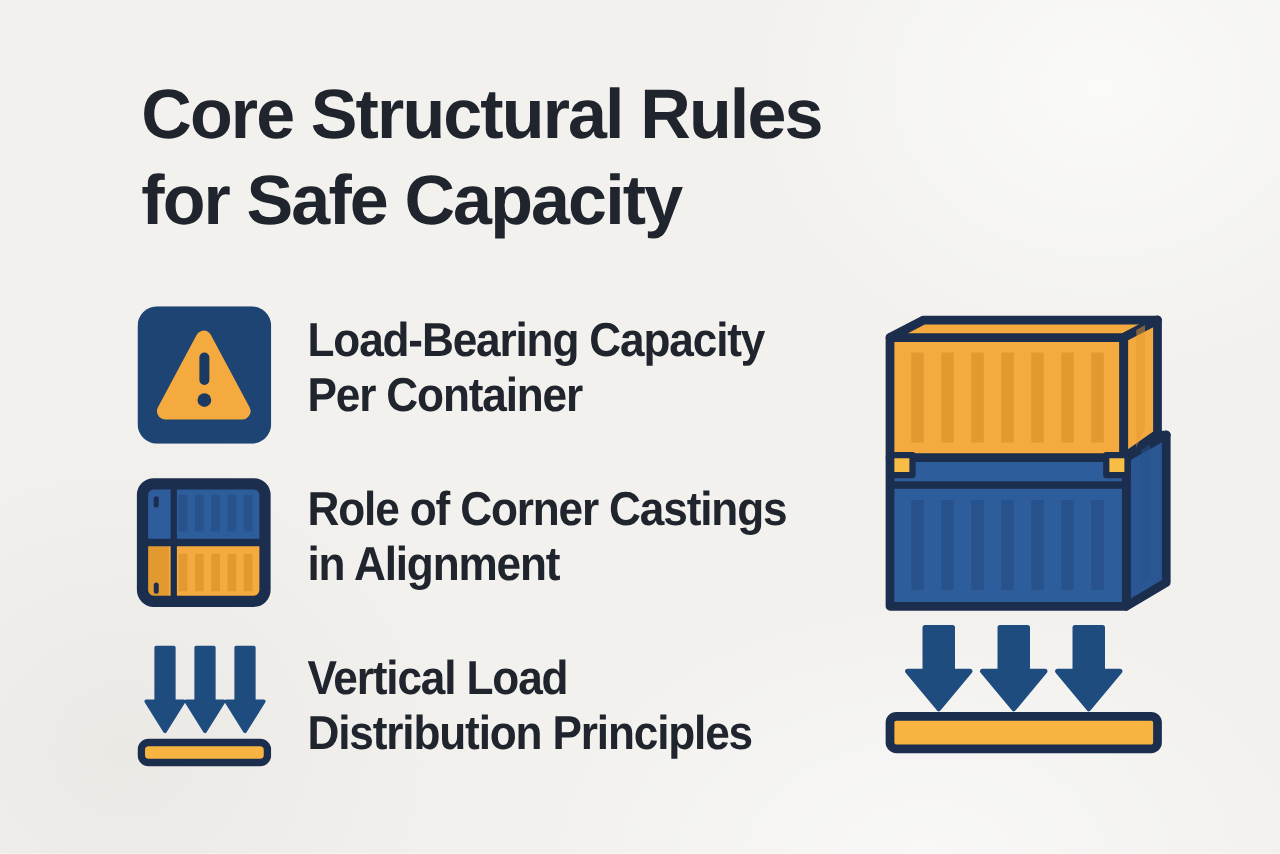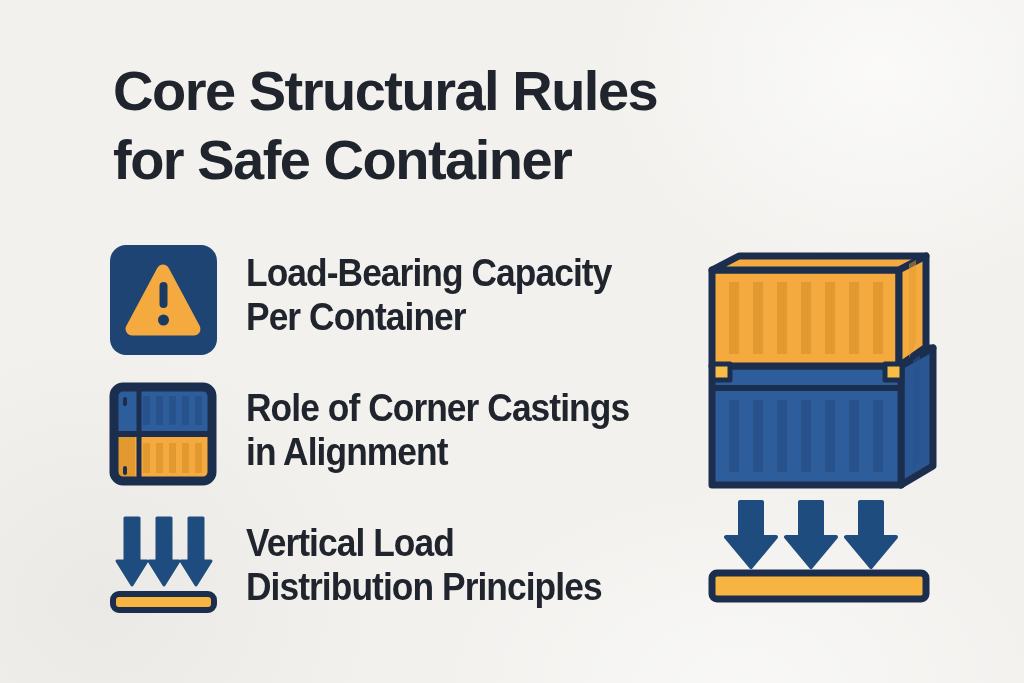--- a/index.html
+++ b/index.html
@@ -46,21 +46,21 @@
 <body>
 
 <div class="canvas">
 
   <div class="bg-blob blob-tr"></div>
   <div class="bg-blob blob-bl"></div>
   <div class="bg-blob blob-bc"></div>
 
   <h1 class="title">
     <span>Core Structural Rules</span>
-    <span>for Safe Container</span>
+    <span>for Safe Capacity</span>
   </h1>
 
   <svg class="icon-box icon-warning" width="107" height="110" viewBox="0 0 107 110">
     <rect x="0" y="0" width="107" height="110" rx="16" style="fill:var(--icon-navy-bg)"></rect>
     <path d="M53 26 L84 84 L22 84 Z" stroke-width="13" stroke-linejoin="round" style="fill:var(--orange);stroke:var(--orange)"></path>
     <rect x="49.5" y="37" width="8" height="26" rx="4" style="fill:var(--warning-mark-navy)"></rect>
     <circle cx="53.5" cy="75" r="5.5" style="fill:var(--warning-mark-navy)"></circle>
   </svg>
 
   <div class="item-text text-1">

